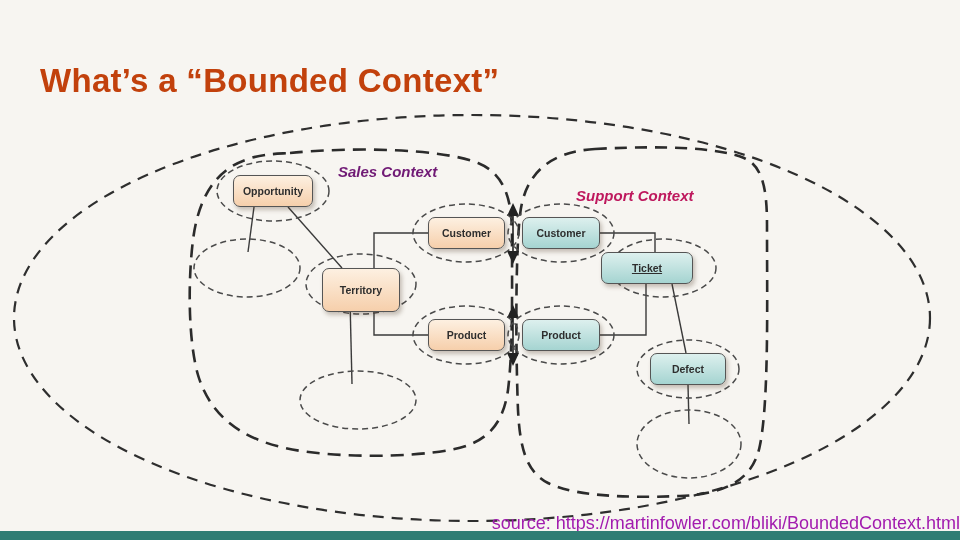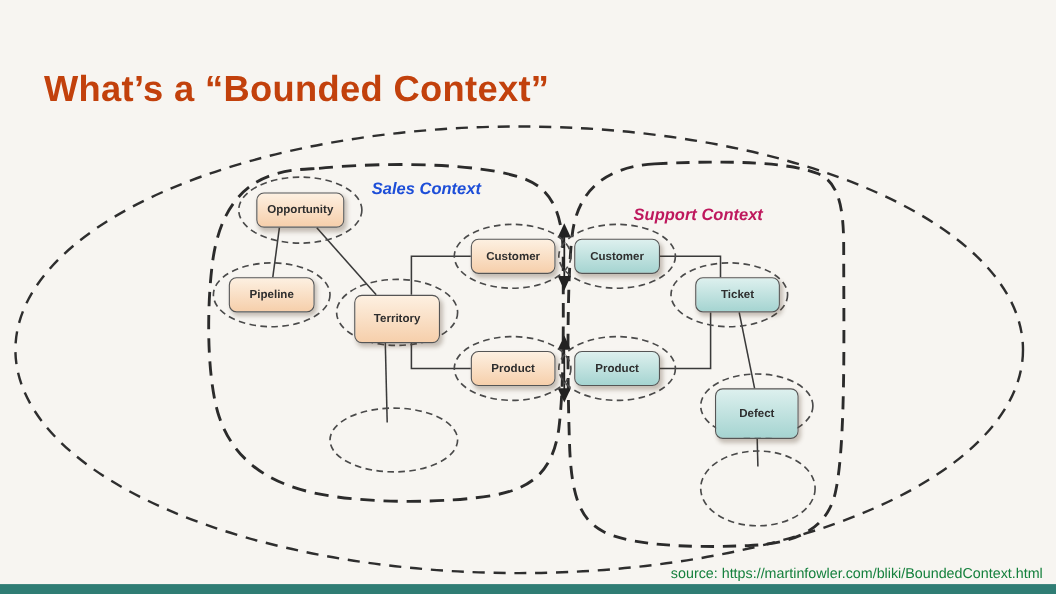--- a/index.html
+++ b/index.html
@@ -20,24 +20,24 @@
     text-align:center; font-weight:bold; font-size:10.5px; line-height:1.15;
     color:#2e2e2e; border:1.5px solid #555; border-radius:7px;
     box-shadow:2px 3px 4px rgba(80,60,40,0.30);
     padding:0 3px; box-sizing:border-box; z-index:3;
   }
   .node.sales   { background:linear-gradient(180deg,#fdf0e1 0%,#f6cfab 100%); }
   .node.support { background:linear-gradient(180deg,#ddf0ee 0%,#a5d4d1 100%); }
   .ctx-label {
     position:absolute; font-style:italic; font-weight:bold; font-size:15px; z-index:2;
   }
-  .ctx-label.sales   { color:#1d4ed8; left:338px; top:163px; }
+  .ctx-label.sales   { color:#701a75; left:338px; top:163px; }
   .ctx-label.support { color:#be185d; left:576px; top:187px; }
   .source {
-    position:absolute; right:12px; top:513px; font-size:13px; color:#15803d; z-index:4;
+    position:absolute; right:0; top:513px; font-size:18px; color:#a21caf; z-index:4;
   }
   .footer-bar {
     position:absolute; left:0; bottom:0; width:960px; height:9px; background:#2f7d74; z-index:5;
   }
 </style>
 </head>
 <body>
 
 <div class="slide">
 
@@ -92,26 +92,25 @@
       <ellipse cx="561" cy="335" rx="53" ry="29" fill="none" stroke="#4a4a4a" stroke-width="1.5" stroke-dasharray="6 4"></ellipse>
       <ellipse cx="663" cy="268" rx="53" ry="29" fill="none" stroke="#4a4a4a" stroke-width="1.5" stroke-dasharray="6 4"></ellipse>
       <ellipse cx="688" cy="369" rx="51" ry="29" fill="none" stroke="#4a4a4a" stroke-width="1.5" stroke-dasharray="6 4"></ellipse>
       <ellipse cx="689" cy="444" rx="52" ry="34" fill="none" stroke="#4a4a4a" stroke-width="1.5" stroke-dasharray="6 4"></ellipse>
     </svg>
 
     <div class="ctx-label sales">Sales Context</div>
     <div class="ctx-label support">Support Context</div>
 
     <div class="node sales" style="left:233px; top:175px; width:80px; height:32px;">Opportunity</div>
-    <div class="node sales" style="left:208px; top:252px; width:78px; height:32px;">Pipeline</div>
     <div class="node sales" style="left:322px; top:268px; width:78px; height:44px;">Territory</div>
     <div class="node sales" style="left:428px; top:217px; width:77px; height:32px;">Customer</div>
     <div class="node sales" style="left:428px; top:319px; width:77px; height:32px;">Product</div>
     <div class="node support" style="left:522px; top:217px; width:78px; height:32px;">Customer</div>
     <div class="node support" style="left:522px; top:319px; width:78px; height:32px;">Product</div>
-    <div class="node support" style="left:632px; top:252px; width:77px; height:32px;">Ticket</div>
-    <div class="node support" style="left:650px; top:353px; width:76px; height:46px;">Defect</div>
+    <div class="node support" style="left:601px; top:252px; width:92px; height:32px;text-decoration:underline;">Ticket</div>
+    <div class="node support" style="left:650px; top:353px; width:76px; height:32px;">Defect</div>
   </div>
 
   <div class="source">source: https://martinfowler.com/bliki/BoundedContext.html</div>
 
   <div class="footer-bar"></div>
 </div>
 
 </body></html>

